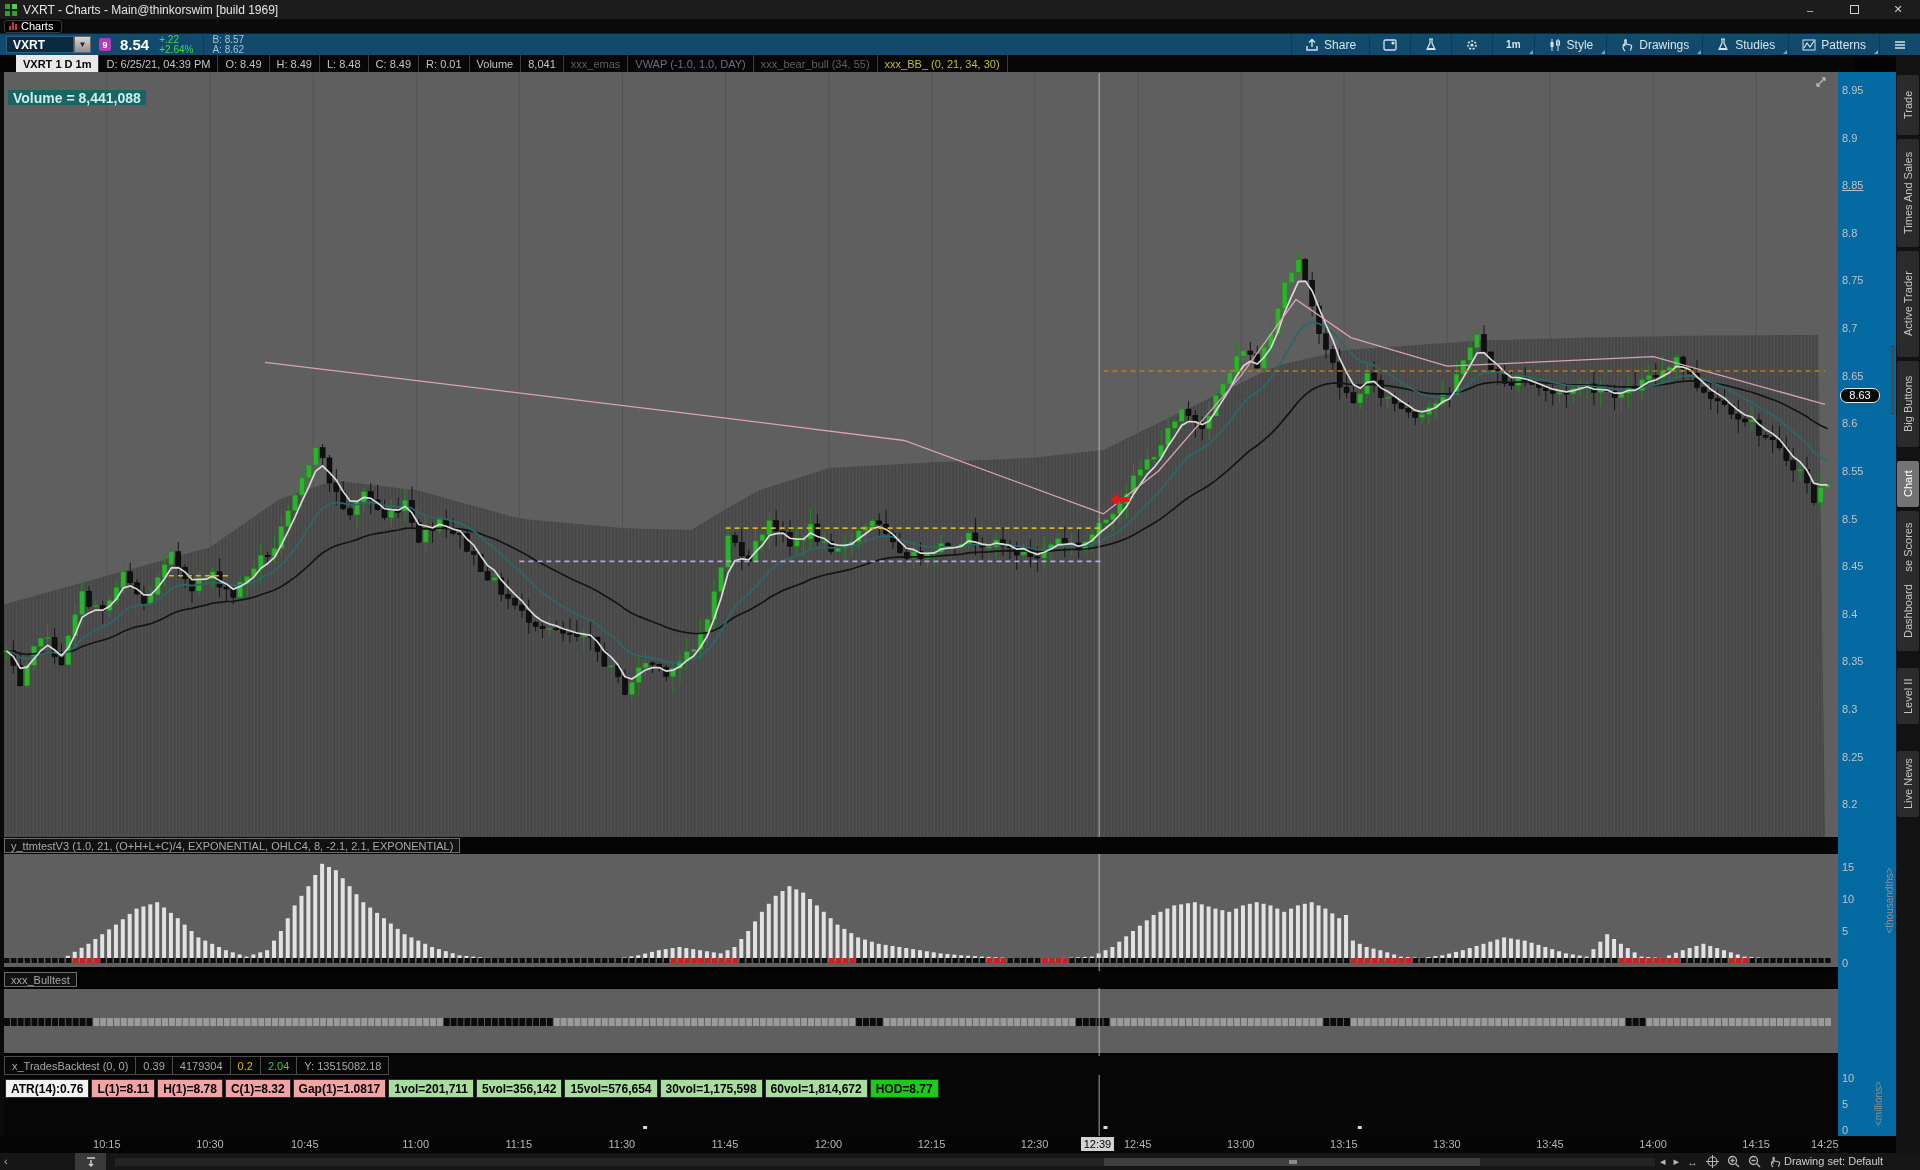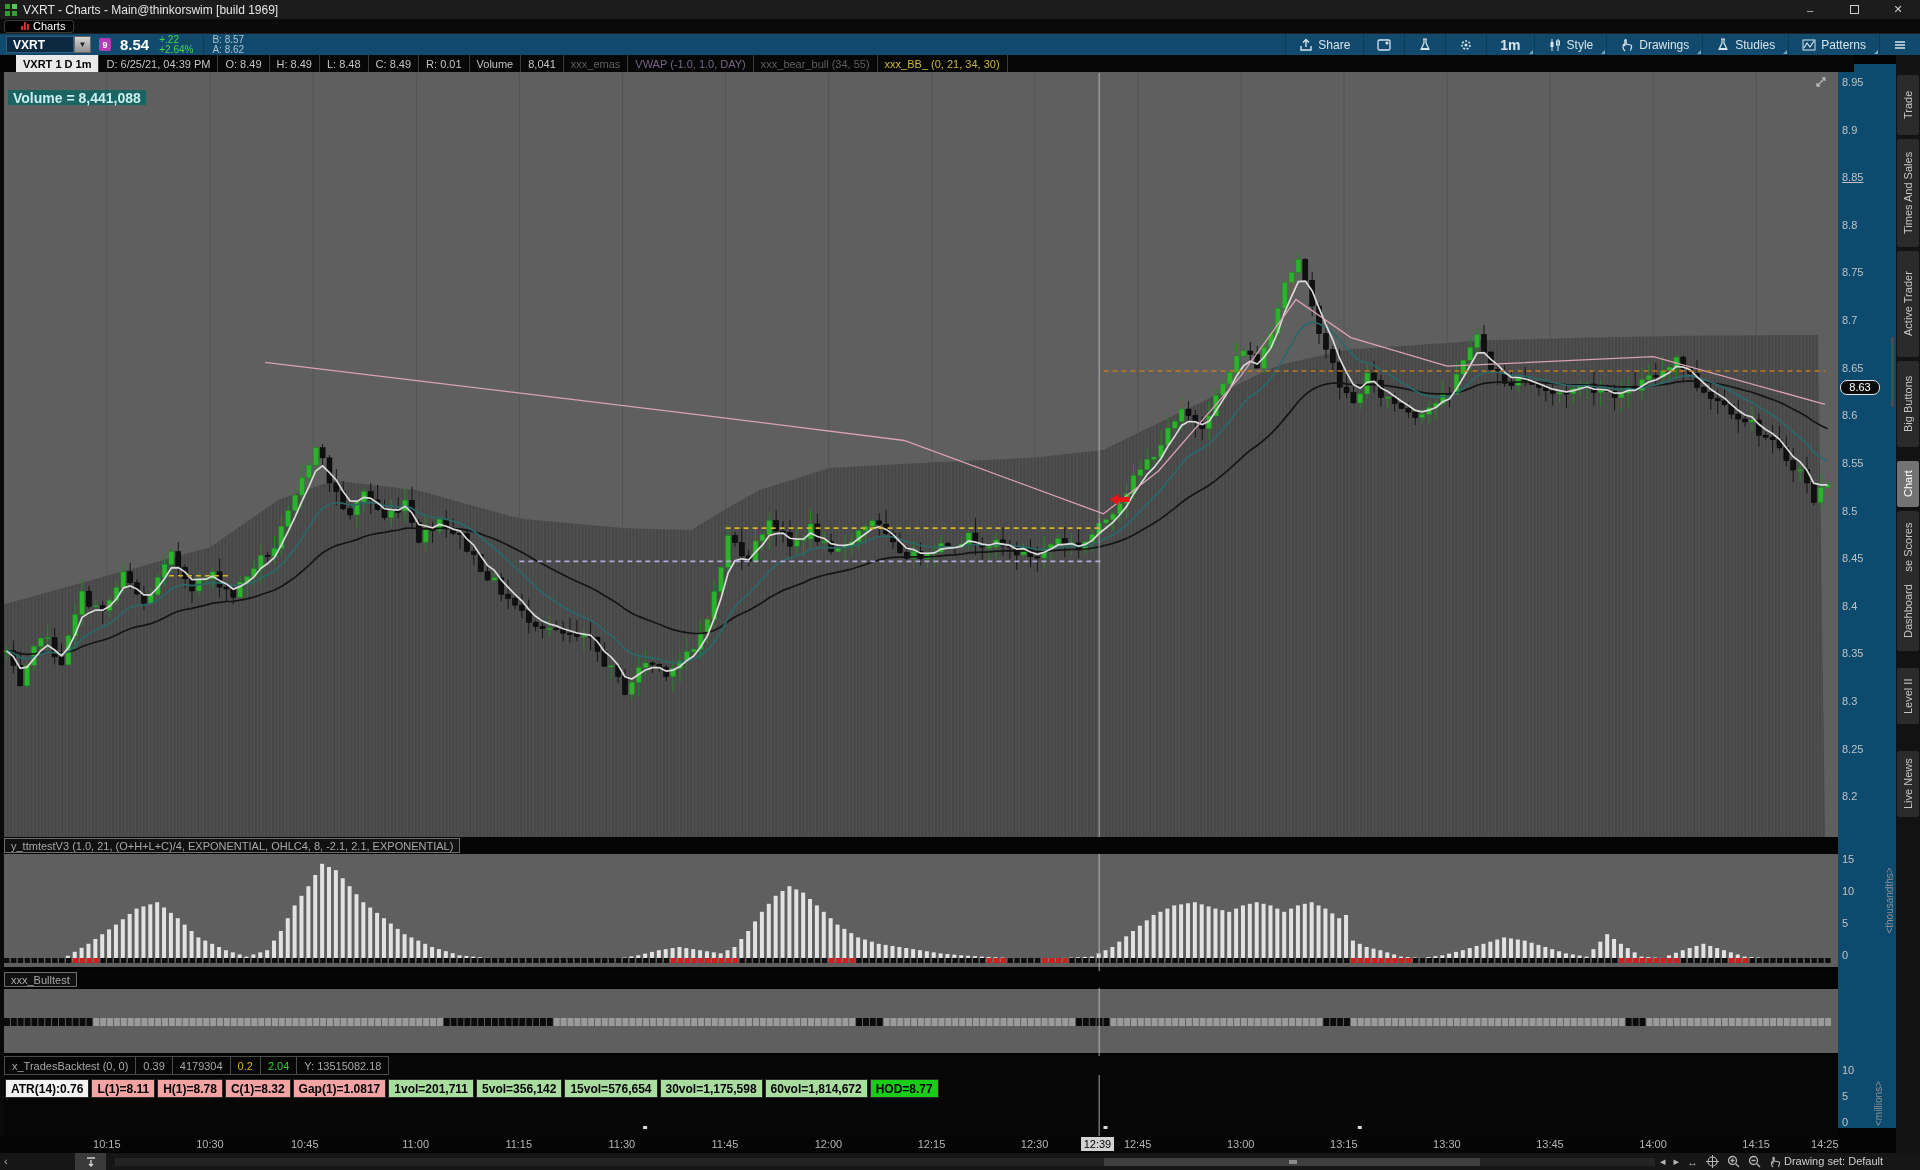--- a/index.html
+++ b/index.html
@@ -18,21 +18,21 @@
   .winbtns { margin-left:auto; display:flex; align-items:center; height:100%; }
   .winbtn { width:44px; height:100%; color:#cfcfcf; font-size:11px; display:flex;
             align-items:center; justify-content:center; }
   .winbtn .box { width:9px; height:9px; border:1px solid #cfcfcf; }
 
   
   #tabrow { left:0; top:19px; width:1920px; height:15px; background:#0a0a0a; z-index:5;
             border-bottom:1px solid #1f1f1f; display:flex; align-items:center; }
   #charts-tab { margin-left:4px; height:13px; background:#000; border:1px solid #3a3a3a;
                 border-radius:3px; color:#fff; font-size:11px; display:flex; align-items:center;
-                padding:0 8px 0 16px; gap:4px; }
+                padding:0 8px 0 4px; gap:4px; }
   .mini-bars { display:flex; align-items:flex-end; gap:1px; height:8px; }
   .mini-bars i { width:2px; background:#c33; display:block; }
 
   
   #toolbar { left:0; top:34px; width:1920px; height:21px; background:#114a6d; z-index:5;
              display:flex; align-items:center; color:#cfe0ea; font-size:12px; }
   #symbol-combo { display:flex; margin-left:6px; height:17px; }
   #symbol-field { width:68px; background:#0b2940; border:1px solid #2c5e82; color:#fff;
                   font-size:12px; font-weight:bold; display:flex; align-items:center; padding-left:6px; }
   #symbol-drop { width:17px; background:linear-gradient(#d6d6d6,#8f8f8f); border:1px solid #666;
@@ -82,21 +82,21 @@
   
   #status-row { left:5px; top:1079px; height:19px; display:flex; gap:2px; z-index:6; }
   .badge { height:19px; display:flex; align-items:center; padding:0 5px; font-size:12px;
            font-weight:bold; color:#000; border:1px solid #2a2a2a; }
   .badge.white { background:#f2f2f2; }
   .badge.pink { background:#f2a3a3; }
   .badge.green { background:#a9dda0; }
   .badge.brightgreen { background:#18cc18; }
 
   
-  #price-axis { left:1838px; top:64px; width:58px; height:1064px; background:#0c4a6e; z-index:4;text-align:center; }
+  #price-axis { left:1838px; top:72px; width:58px; height:1064px; background:#0369a1; z-index:4;text-align:center; }
   .pa-label { position:absolute; left:4px; color:#c2c2c2; font-size:11px; }
   #cur-price-box { position:absolute; left:2px; width:40px; height:15px; border:1px solid #e8e8e8;
                    border-radius:7px; background:#0a0a0a; color:#fff; font-size:11px;
                    display:flex; align-items:center; justify-content:center; }
   #axis-scrollbar { position:absolute; left:53px; width:3px; background:#4a4a4a; }
   .unit-label { position:absolute; color:#909090; font-size:10px; transform:rotate(-90deg);
                 transform-origin:center; white-space:nowrap; z-index:4; }
 
   #time-axis { left:0; top:1136px; width:1838px; height:17px; background:#050505; z-index:4; }
   .ta-label { position:absolute; top:2px; color:#b5b5b5; font-size:11px; }
@@ -1568,21 +1568,21 @@
             <path d="M4 10 L10 10 L10.6 11.5 L3.4 11.5 Z" fill="#d5e4ed"></path>
           </svg>
       </div>
       <div class="tb-item">
         <svg class="ticon" viewBox="0 0 14 14">
             <circle cx="7" cy="7" r="4" fill="none" stroke="#d5e4ed" stroke-width="1.6" stroke-dasharray="2 1.5"></circle>
             <circle cx="7" cy="7" r="1.6" fill="#d5e4ed"></circle>
           </svg>
       </div>
       <div class="tb-item">
-        <span style="font-size:14px;font-weight:bold;">1m</span>
+        <span style="font-size:10px;font-weight:bold;">1m</span>
         <i class="fold"></i>
       </div>
       <div class="tb-item">
         <svg class="ticon" viewBox="0 0 14 14">
             <line x1="4" y1="1" x2="4" y2="13" stroke="#d5e4ed"></line>
             <rect x="2.5" y="4" width="3" height="5" fill="#d5e4ed"></rect>
             <line x1="10" y1="1" x2="10" y2="13" stroke="#d5e4ed"></line>
             <rect x="8.5" y="3" width="3" height="4" fill="none" stroke="#d5e4ed"></rect>
           </svg>
         <span>Style</span>

